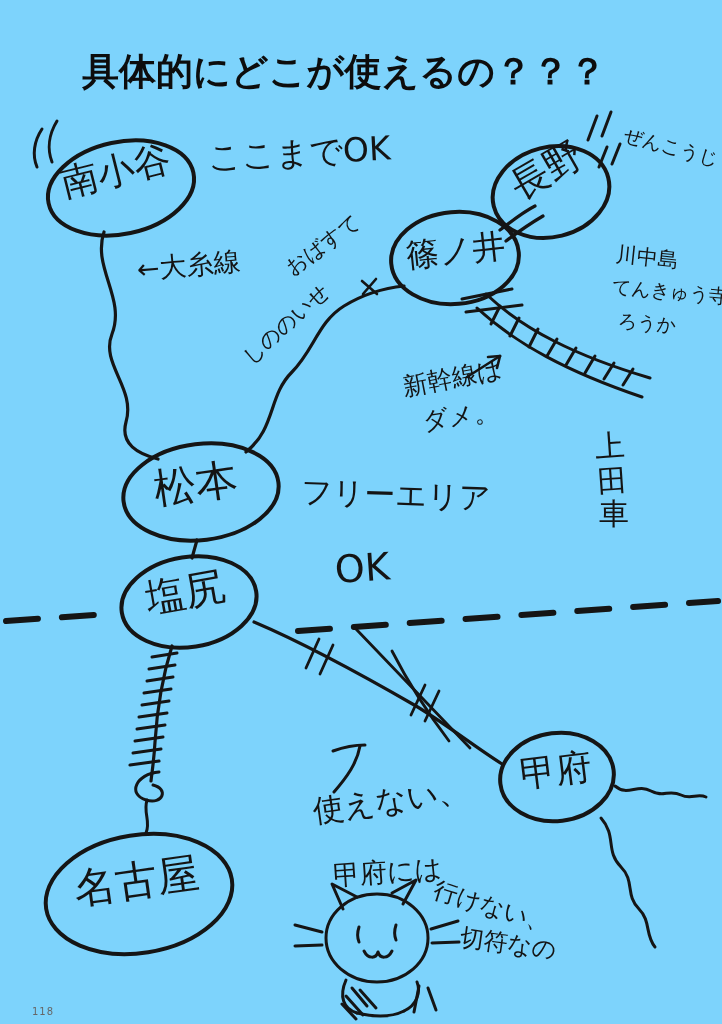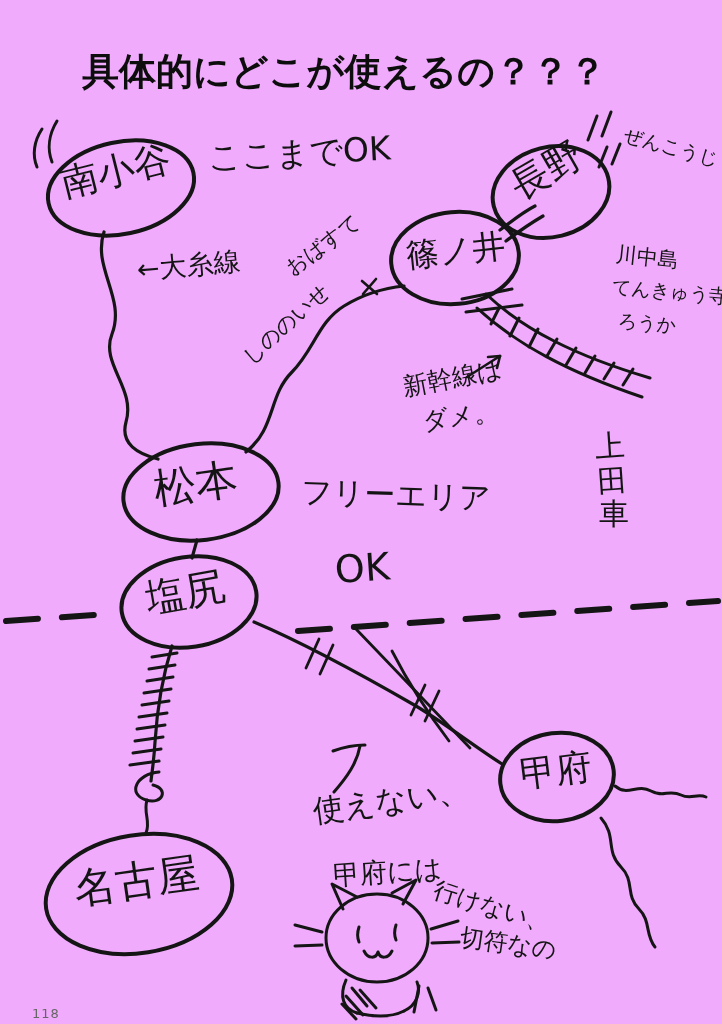--- a/index.html
+++ b/index.html
@@ -1,39 +1,39 @@
 <!DOCTYPE html>
 <html><head>
 <meta charset="utf-8">
 <style>
   html,body{margin:0;padding:0;background:#e8e8e8;}
   .page{
     position:relative;
     width:722px;height:1024px;
     margin:0 auto;
-    background:#f0abfc;
+    background:#7dd3fc;
     overflow:hidden;
     font-family:"DejaVu Sans","Liberation Sans",sans-serif;
   }
   .title{
     position:absolute;left:82px;top:47px;
     font-size:37px;font-weight:bold;color:#0d0d0d;
     letter-spacing:0px;white-space:nowrap;
   }
   .lbl{
     position:absolute;
     color:#141414;
     white-space:nowrap;
     transform-origin:left center;
     line-height:1.15;
   }
   .lbl.wrap{white-space:normal;word-break:break-all;}
   .pageno{
     position:absolute;left:32px;top:1006px;
-    font-size:13px;color:#666;letter-spacing:1px;
+    font-size:10px;color:#666;letter-spacing:1px;
   }
   svg{position:absolute;left:0;top:0;}
 </style>
 </head>
 <body>
 
 <div class="page">
 
   <svg width="722" height="1024" viewBox="0 0 722 1024" aria-hidden="true">
     <g stroke="#151515" fill="none" stroke-linecap="round" stroke-linejoin="round">

